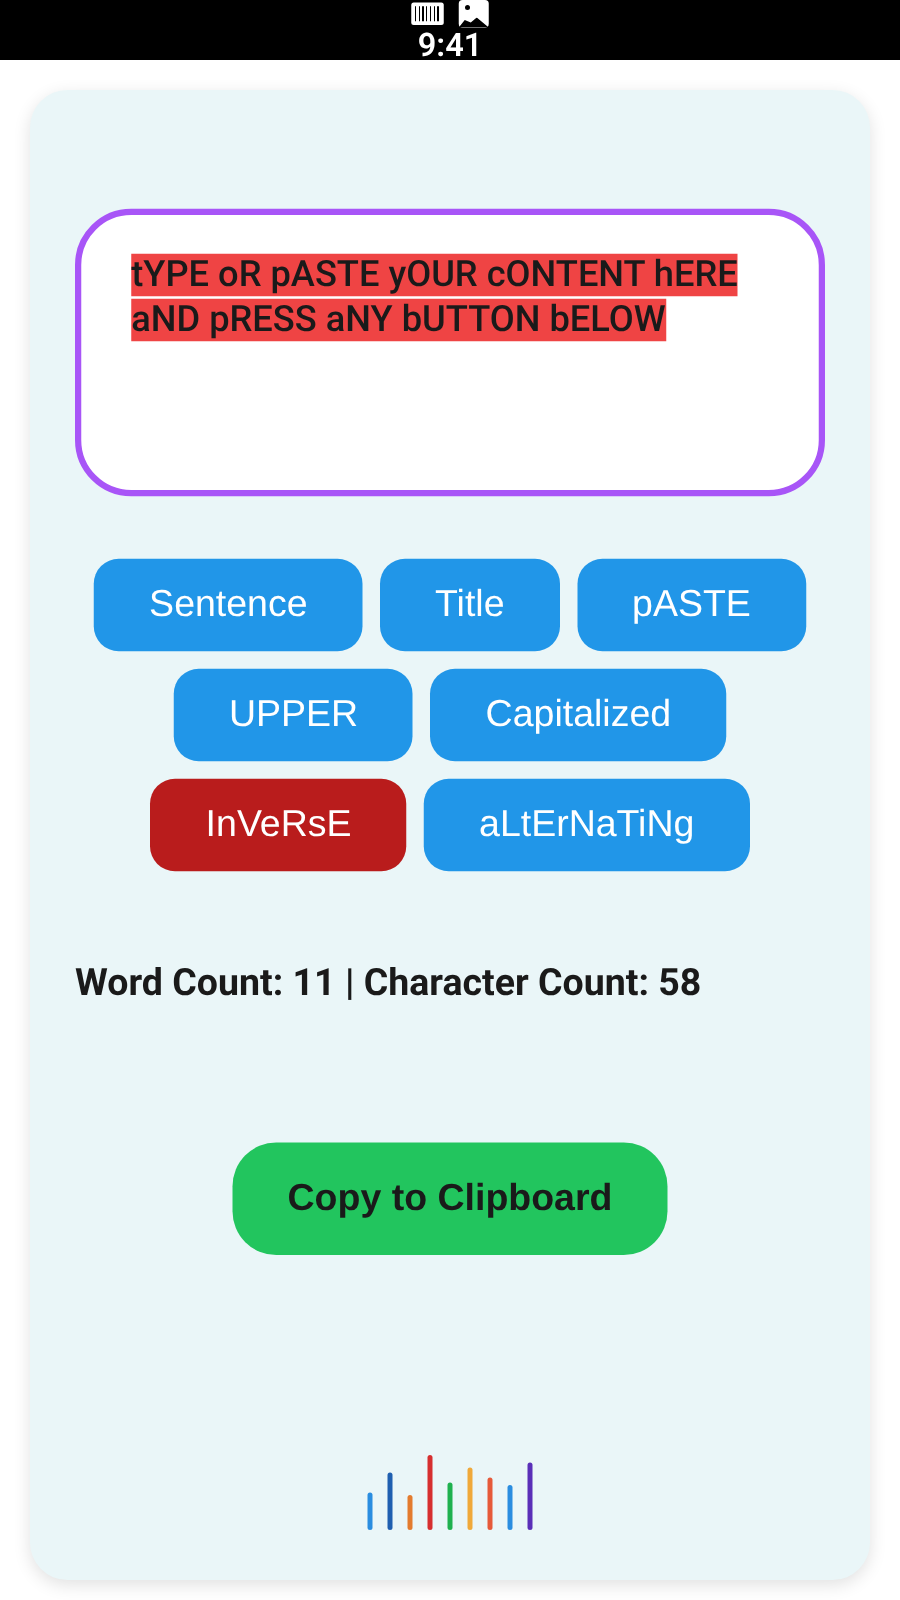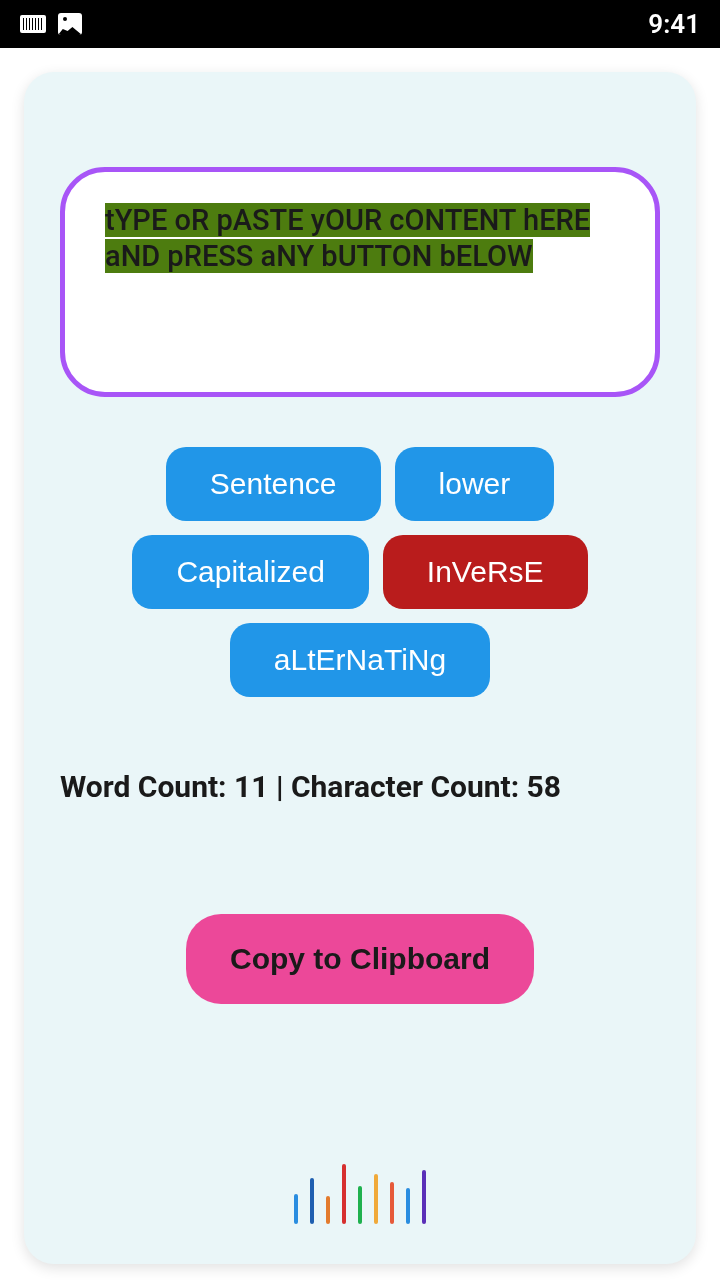--- a/index.html
+++ b/index.html
@@ -15,20 +15,21 @@
     overflow: hidden;
   }
   .status-bar {
     height: 48px;
     background: #000000;
     display: flex;
     align-items: center;
     justify-content: space-between;
     padding: 0 20px;
     color: #ffffff;
+    flex-direction: column;
   }
   .status-left {
     display: flex;
     align-items: center;
     gap: 12px;
   }
   .keyboard-icon {
     width: 26px;
     height: 18px;
     background: #ffffff;
@@ -91,21 +92,21 @@
     padding: 30px 40px;
     min-height: 230px;
   }
   .textarea-content {
     font-size: 29px;
     line-height: 1.25;
     color: #1a1a1a;
     font-weight: 500;
   }
   .highlight {
-    background: #4d7c0f;
+    background: #ef4444;
     display: inline;
     box-decoration-break: clone;
     -webkit-box-decoration-break: clone;
   }
   .buttons-wrap {
     margin-top: 50px;
     display: flex;
     flex-wrap: wrap;
     gap: 14px 14px;
     justify-content: center;
@@ -126,21 +127,21 @@
   .counts {
     margin-top: 72px;
     text-align: left;
     font-size: 30px;
     font-weight: 700;
     color: #1a1a1a;
   }
   .copy-btn {
     display: block;
     margin: 110px auto 0 auto;
-    background: #ec4899;
+    background: #22c55e;
     color: #1a1a1a;
     border: none;
     border-radius: 35px;
     font-size: 30px;
     font-weight: 700;
     padding: 28px 44px;
     cursor: pointer;
   }
   .bars-viz {
     margin-top: 150px;
@@ -166,21 +167,23 @@
   <div class="status-time">9:41</div>
 </div>
 
 <div class="card">
   <div class="textarea-wrap">
     <div class="textarea-content"><span class="highlight">tYPE oR pASTE yOUR cONTENT hERE aND pRESS aNY bUTTON bELOW</span></div>
   </div>
 
   <div class="buttons-wrap">
     <button class="btn">Sentence</button>
-    <button class="btn">lower</button>
+    <button class="btn">Title</button>
+    <button class="btn">pASTE</button>
+    <button class="btn">UPPER</button>
     <button class="btn">Capitalized</button>
     <button class="btn active">InVeRsE</button>
     <button class="btn">aLtErNaTiNg</button>
   </div>
 
   <div class="counts">Word Count: 11 | Character Count: 58</div>
 
   <button class="copy-btn">Copy to Clipboard</button>
 
   <div class="bars-viz">

